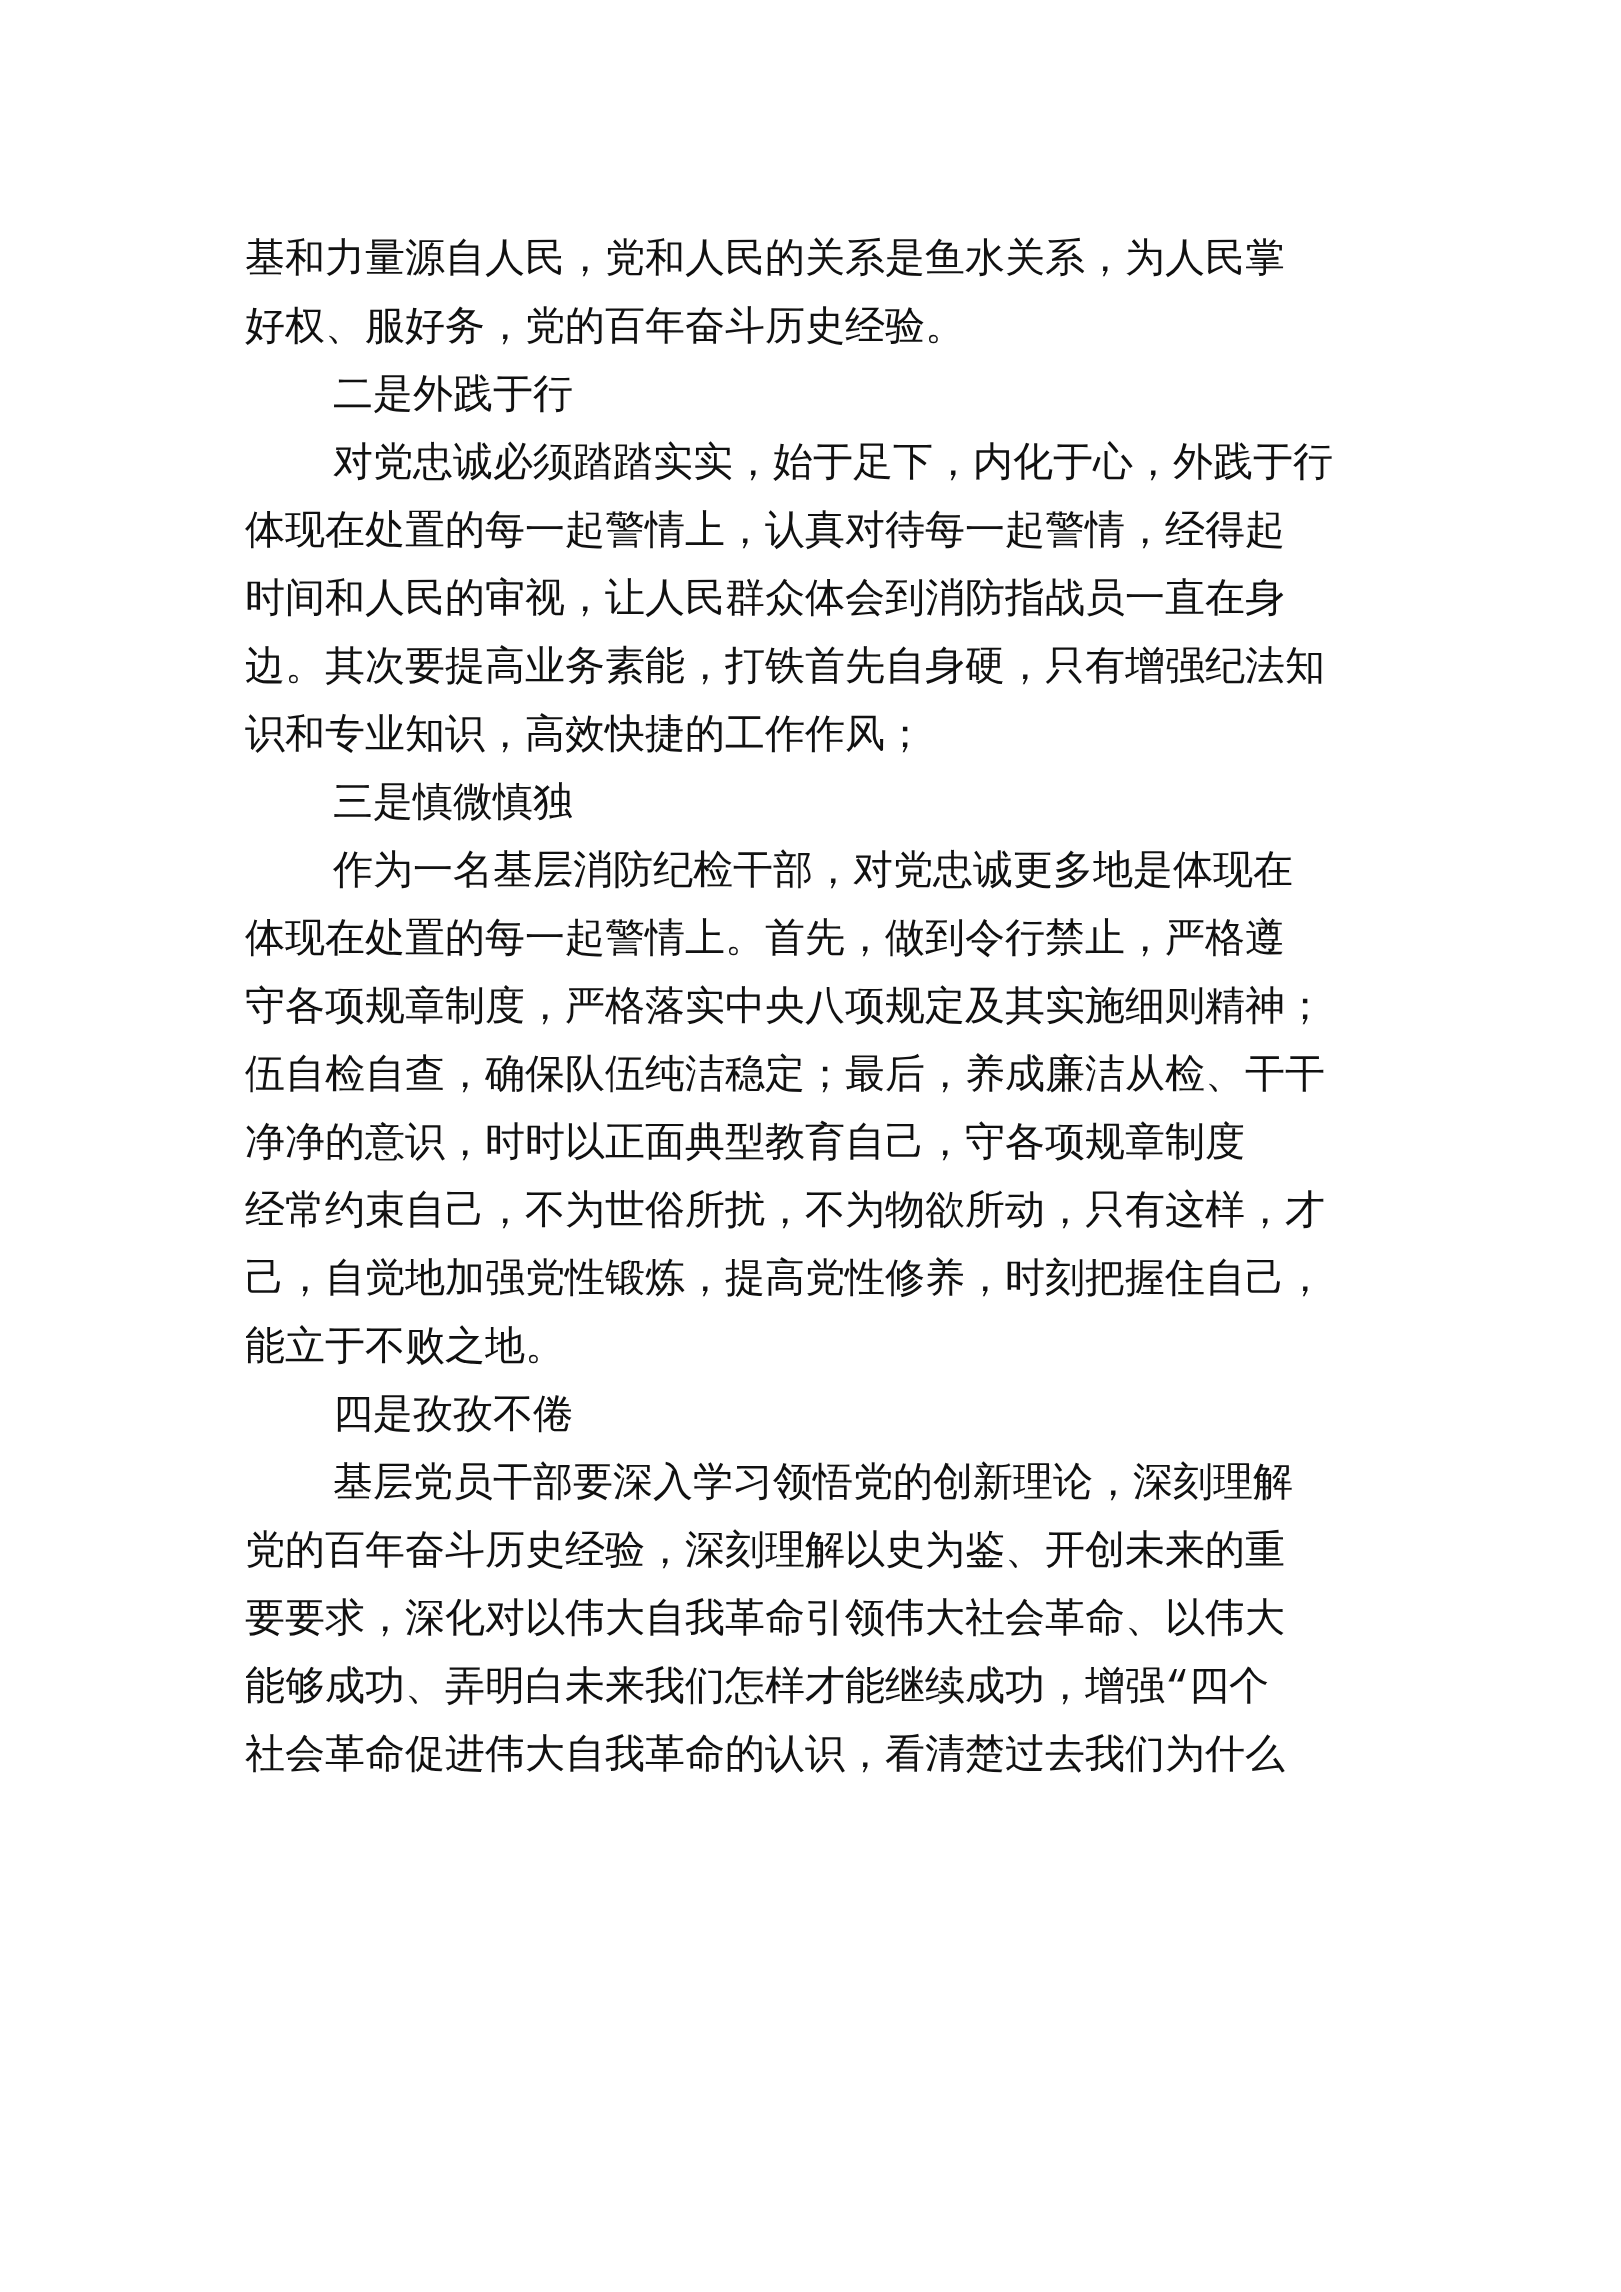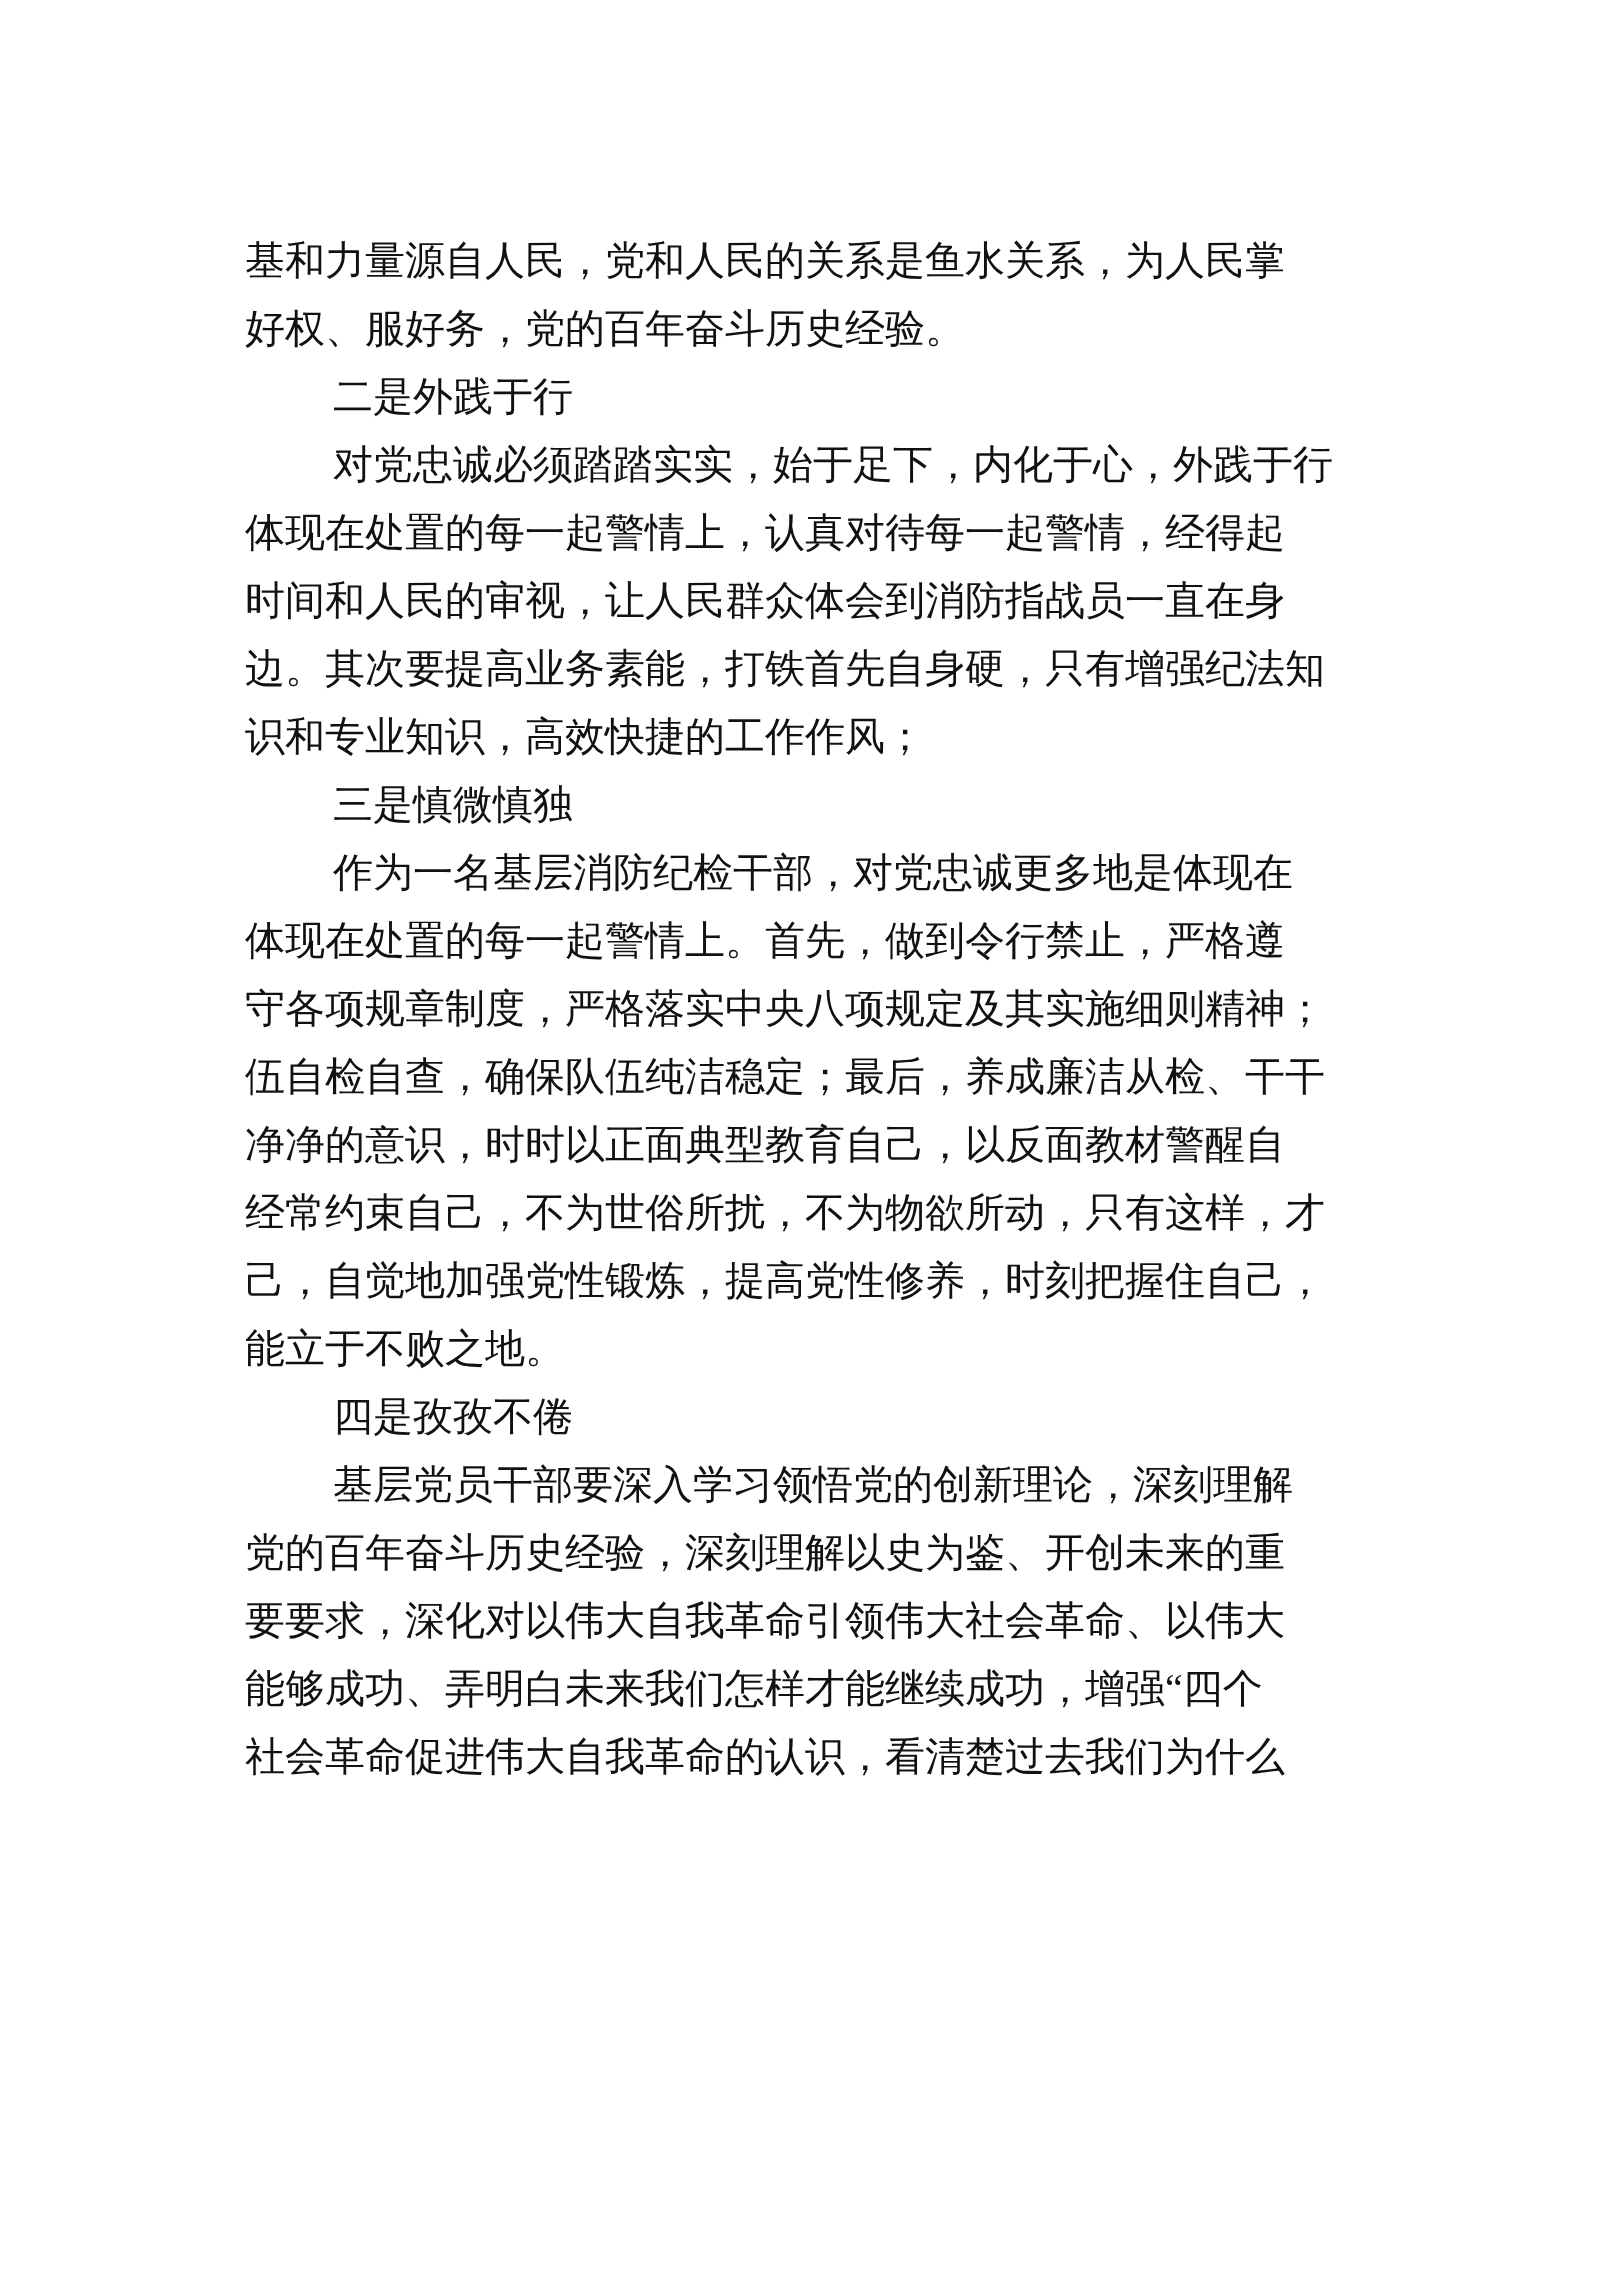--- a/index.html
+++ b/index.html
@@ -1,19 +1,19 @@
 <!DOCTYPE html>
 <html><head>
 <meta charset="utf-8">
 <style>
   html, body { margin: 0; padding: 0; background: #ffffff; }
   body { width: 1621px; height: 2293px; position: relative; overflow: hidden; }
   .page {
     position: absolute; left: 245px; top: 227px; width: 1147px;
-    font-family: Liberation Serif, serif;
+    font-family: Liberation Mono, monospace;
     font-size: 40px; color: #111111; line-height: 68px;
   }
   .line { display: block; white-space: nowrap; height: 68px; }
   .indent { padding-left: 88px; }
 </style>
 </head>
 <body>
 
 <div class="page">
   <span class="line">基和力量源自人民，党和人民的关系是鱼水关系，为人民掌</span>
@@ -22,21 +22,21 @@
   <span class="line indent">对党忠诚必须踏踏实实，始于足下，内化于心，外践于行</span>
   <span class="line">体现在处置的每一起警情上，认真对待每一起警情，经得起</span>
   <span class="line">时间和人民的审视，让人民群众体会到消防指战员一直在身</span>
   <span class="line">边。其次要提高业务素能，打铁首先自身硬，只有增强纪法知</span>
   <span class="line">识和专业知识，高效快捷的工作作风；</span>
   <span class="line indent">三是慎微慎独</span>
   <span class="line indent">作为一名基层消防纪检干部，对党忠诚更多地是体现在</span>
   <span class="line">体现在处置的每一起警情上。首先，做到令行禁止，严格遵</span>
   <span class="line">守各项规章制度，严格落实中央八项规定及其实施细则精神；</span>
   <span class="line">伍自检自查，确保队伍纯洁稳定；最后，养成廉洁从检、干干</span>
-  <span class="line">净净的意识，时时以正面典型教育自己，以反面教材警醒自</span>
+  <span class="line">净净的意识，时时以正面典型教育自己，守各项规章制度</span>
   <span class="line">经常约束自己，不为世俗所扰，不为物欲所动，只有这样，才</span>
   <span class="line">己，自觉地加强党性锻炼，提高党性修养，时刻把握住自己，</span>
   <span class="line">能立于不败之地。</span>
   <span class="line indent">四是孜孜不倦</span>
   <span class="line indent">基层党员干部要深入学习领悟党的创新理论，深刻理解</span>
   <span class="line">党的百年奋斗历史经验，深刻理解以史为鉴、开创未来的重</span>
   <span class="line">要要求，深化对以伟大自我革命引领伟大社会革命、以伟大</span>
   <span class="line">能够成功、弄明白未来我们怎样才能继续成功，增强“四个</span>
   <span class="line">社会革命促进伟大自我革命的认识，看清楚过去我们为什么</span>
 </div>

